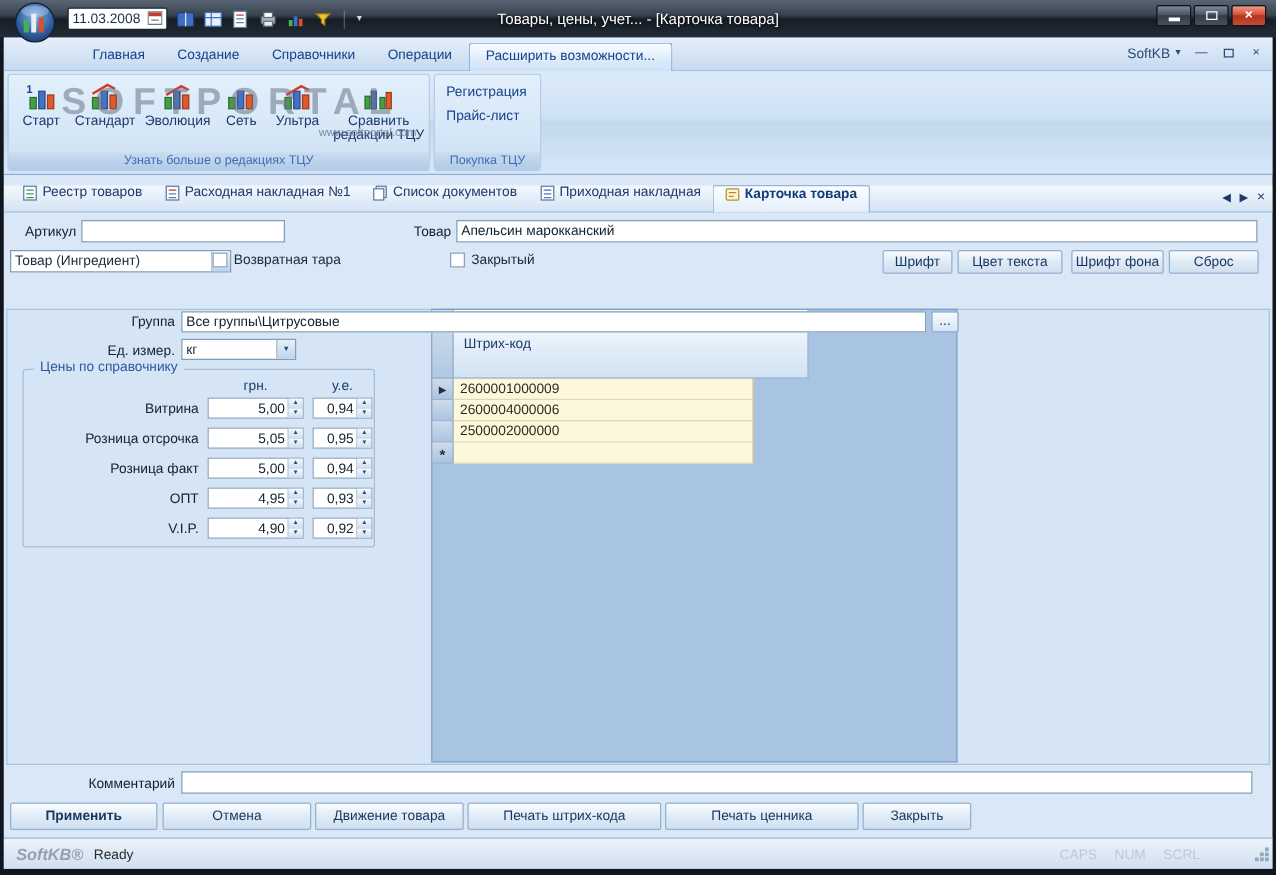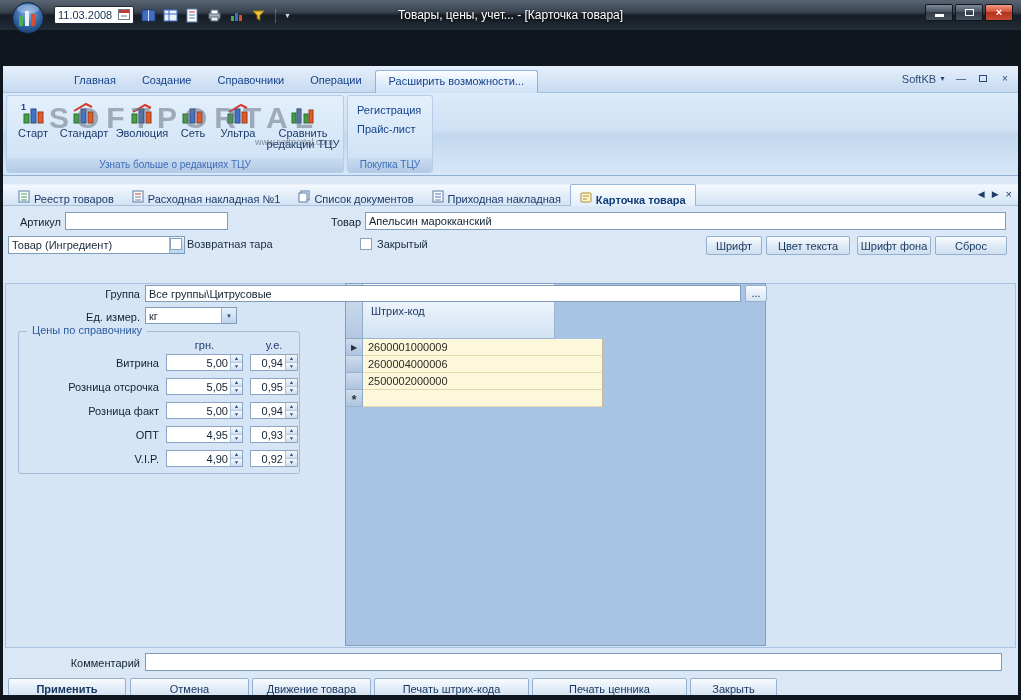--- a/index.html
+++ b/index.html
@@ -17,21 +17,21 @@
   .qat-chev{color:#cfd8e4;font-size:7px;}
   .title-text{position:absolute;left:0;top:8px;width:100%;text-align:center;color:#fff;font-size:12px;text-shadow:0 1px 3px #000;pointer-events:none;}
   .win-controls{position:absolute;right:8px;top:4px;display:flex;gap:2px;}
   .wbtn{width:28px;height:17px;border:1px solid #10161e;border-radius:2px;display:flex;align-items:center;justify-content:center;
     background:linear-gradient(#7e8897 0%,#4c5562 45%,#343d48 50%,#46505c 100%);}
   .wbtn.close{background:linear-gradient(#ef9b87 0%,#d5503a 45%,#b23420 50%,#c64a30 100%);}
   .glyph-min{width:9px;height:3px;background:#fff;margin-top:6px;}
   .glyph-max{width:9px;height:7px;border:1px solid #fff;}
   .wbtn.close span{color:#fff;font-weight:bold;font-size:11px;line-height:11px;}
   
-  .client{position:absolute;left:3px;top:30px;right:3px;bottom:5px;background:#d9e7f7;overflow:hidden;margin-top:36px;}
+  .client{position:absolute;left:3px;top:30px;right:3px;bottom:5px;background:#d9e7f7;overflow:hidden;}
   
   .rtabs{position:relative;height:27px;background:linear-gradient(#e6effb,#c6daf0);border-bottom:1px solid #a6c1e0;}
   .rtabs-inner{position:absolute;left:58px;bottom:0;display:flex;}
   .rtab{padding:4px 13px 5px 13px;color:#15428b;cursor:pointer;}
   .rtab.active{background:linear-gradient(#fbfdff,#dcebfc 60%,#cfe2f6);border:1px solid #8db2e3;border-bottom:none;border-radius:3px 3px 0 0;margin-bottom:-1px;padding-bottom:6px;}
   .ribbon-right{position:absolute;right:6px;top:6px;display:flex;align-items:center;gap:8px;color:#2b4c77;}
   .ribbon-right .opt{display:flex;align-items:center;gap:3px;cursor:pointer;}
   .ribbon-right .arrow{font-size:7px;}
   .rr-btn{width:14px;height:13px;display:inline-flex;align-items:center;justify-content:center;cursor:pointer;color:#2b4c77;font-size:10px;}
   .rr-box{width:8px;height:7px;border:1px solid #2b4c77;}
@@ -43,21 +43,21 @@
   .rg1{left:3px;width:338px;}
   .rg2{left:344px;width:86px;}
   .bigbtn{position:absolute;top:3px;height:60px;display:flex;flex-direction:column;align-items:center;justify-content:flex-start;color:#1c3a6a;cursor:pointer;text-align:center;}
   .bigbtn svg{margin-top:2px;}
   .bigbtn .bl{margin-top:3px;line-height:11px;}
   .rlink{position:absolute;left:9px;color:#15428b;cursor:pointer;}
   .wm-big{position:absolute;left:46px;top:8px;font-size:30px;font-weight:bold;letter-spacing:7px;color:rgba(105,116,132,.55);z-index:5;pointer-events:none;}
   .wm-small{position:absolute;left:252px;top:44px;font-size:9px;color:rgba(105,116,132,.8);z-index:5;pointer-events:none;}
   
   .dstrip{position:relative;height:22px;margin-top:8px;background:linear-gradient(#f3f8fd,#d3e3f4);border-top:1px solid #e9f2fb;border-bottom:1px solid #a6c0dd;display:flex;align-items:flex-end;padding-left:6px;}
-  .dtab{display:flex;align-items:flex-end;gap:4px;height:21px;padding:0 9px;color:#1c3a6a;cursor:pointer;}
+  .dtab{display:flex;align-items:flex-start;gap:4px;height:21px;padding:0 9px;color:#1c3a6a;cursor:pointer;}
   .dtab.active{background:linear-gradient(#fdfeff,#e2eefb);border:1px solid #97b6d9;border-bottom:none;border-radius:2px 2px 0 0;margin-bottom:-1px;height:22px;color:#103c78;font-weight:bold;}
   .dnav{position:absolute;right:6px;top:4px;display:flex;gap:7px;color:#1d3c68;font-size:9px;}
   .dnav span{cursor:pointer;}
   .dnav .x{font-size:11px;line-height:10px;}
   
   .form{position:relative;height:500px;}
   .lbl{position:absolute;height:14px;color:#10212f;}
   .t-r{text-align:right;}
   .tinput{position:absolute;height:18px;border:1px solid #7f9db9;background:#fff;font-family:"Liberation Sans",sans-serif;font-size:11px;padding:0 3px;color:#10212f;}
   .combo{position:absolute;height:18px;border:1px solid #7f9db9;background:#fff;display:flex;align-items:center;}
@@ -76,21 +76,21 @@
   .gbox-cap{position:absolute;left:24px;top:118px;background:#d6e5f6;padding:0 5px;color:#2d5a9e;z-index:2;}
   .colhead{position:absolute;text-align:center;color:#1c3a6a;}
   .spin{position:absolute;height:17px;background:#fff;border:1px solid #8aa6c2;display:flex;}
   .spin .sv{flex:1;text-align:right;padding:2px 2px 0 0;color:#10212f;}
   .spin .ud{width:12px;border-left:1px solid #aac0d8;display:flex;flex-direction:column;}
   .spin .ud i{flex:1;font-style:normal;font-size:5px;line-height:7px;text-align:center;color:#2a4a6e;background:linear-gradient(#f4f9fe,#cfdff0);cursor:pointer;}
   .spin .ud i:first-child{border-bottom:1px solid #b7cbe0;}
   
   .grid{position:absolute;left:342px;top:77px;width:421px;height:363px;background:#a9c4e3;border:1px solid #7fa0c4;}
   .g-selhead{position:absolute;left:0;top:0;width:17px;height:55px;background:linear-gradient(#d3e0ef,#b2c8e1);border-right:1px solid #8fa9c8;border-bottom:1px solid #8fa9c8;}
-  .g-head{position:absolute;left:17px;top:0;width:192px;height:55px;background:linear-gradient(#ffffff,#e3edf9 55%,#d2e2f3);border-right:1px solid #9db6d2;border-bottom:1px solid #9db6d2;display:flex;align-items:center;padding-left:8px;color:#1e3c64;}
+  .g-head{position:absolute;left:17px;top:0;width:284px;height:55px;background:linear-gradient(#ffffff,#e3edf9 55%,#d2e2f3);border-right:1px solid #9db6d2;border-bottom:1px solid #9db6d2;display:flex;align-items:center;padding-left:8px;color:#1e3c64;}
   .g-selcell{position:absolute;left:0;width:17px;height:17px;background:linear-gradient(#cfdcec,#adc4df);border-right:1px solid #8fa9c8;border-bottom:1px solid #9db2cc;display:flex;align-items:center;justify-content:center;font-size:8px;color:#22303e;}
   .g-cell{position:absolute;left:17px;width:240px;height:17px;background:#fdf7dc;border-right:1px solid #c9ba90;border-bottom:1px solid #e4d7ae;padding:2px 0 0 5px;color:#2b2b20;}
   .g-selcell .star{font-size:12px;font-weight:bold;line-height:8px;margin-top:4px;}
   
   .bbtn{position:absolute;top:472px;height:22px;border:1px solid #93b0cf;border-radius:2px;background:linear-gradient(#f9fcfe,#e0ebf7 50%,#cfdff0);display:flex;align-items:center;justify-content:center;color:#16365e;cursor:pointer;}
   .bbtn.primary{font-weight:bold;}
   
   .statusbar{position:relative;height:25px;background:linear-gradient(#ecf3fb,#cfdff0);border-top:1px solid #9fb9d6;}
   .sb-brand{position:absolute;left:10px;top:5px;font-size:13px;font-weight:bold;font-style:italic;color:#97a1ad;}
   .sb-ready{position:absolute;left:72px;top:7px;color:#2b2b2b;}

